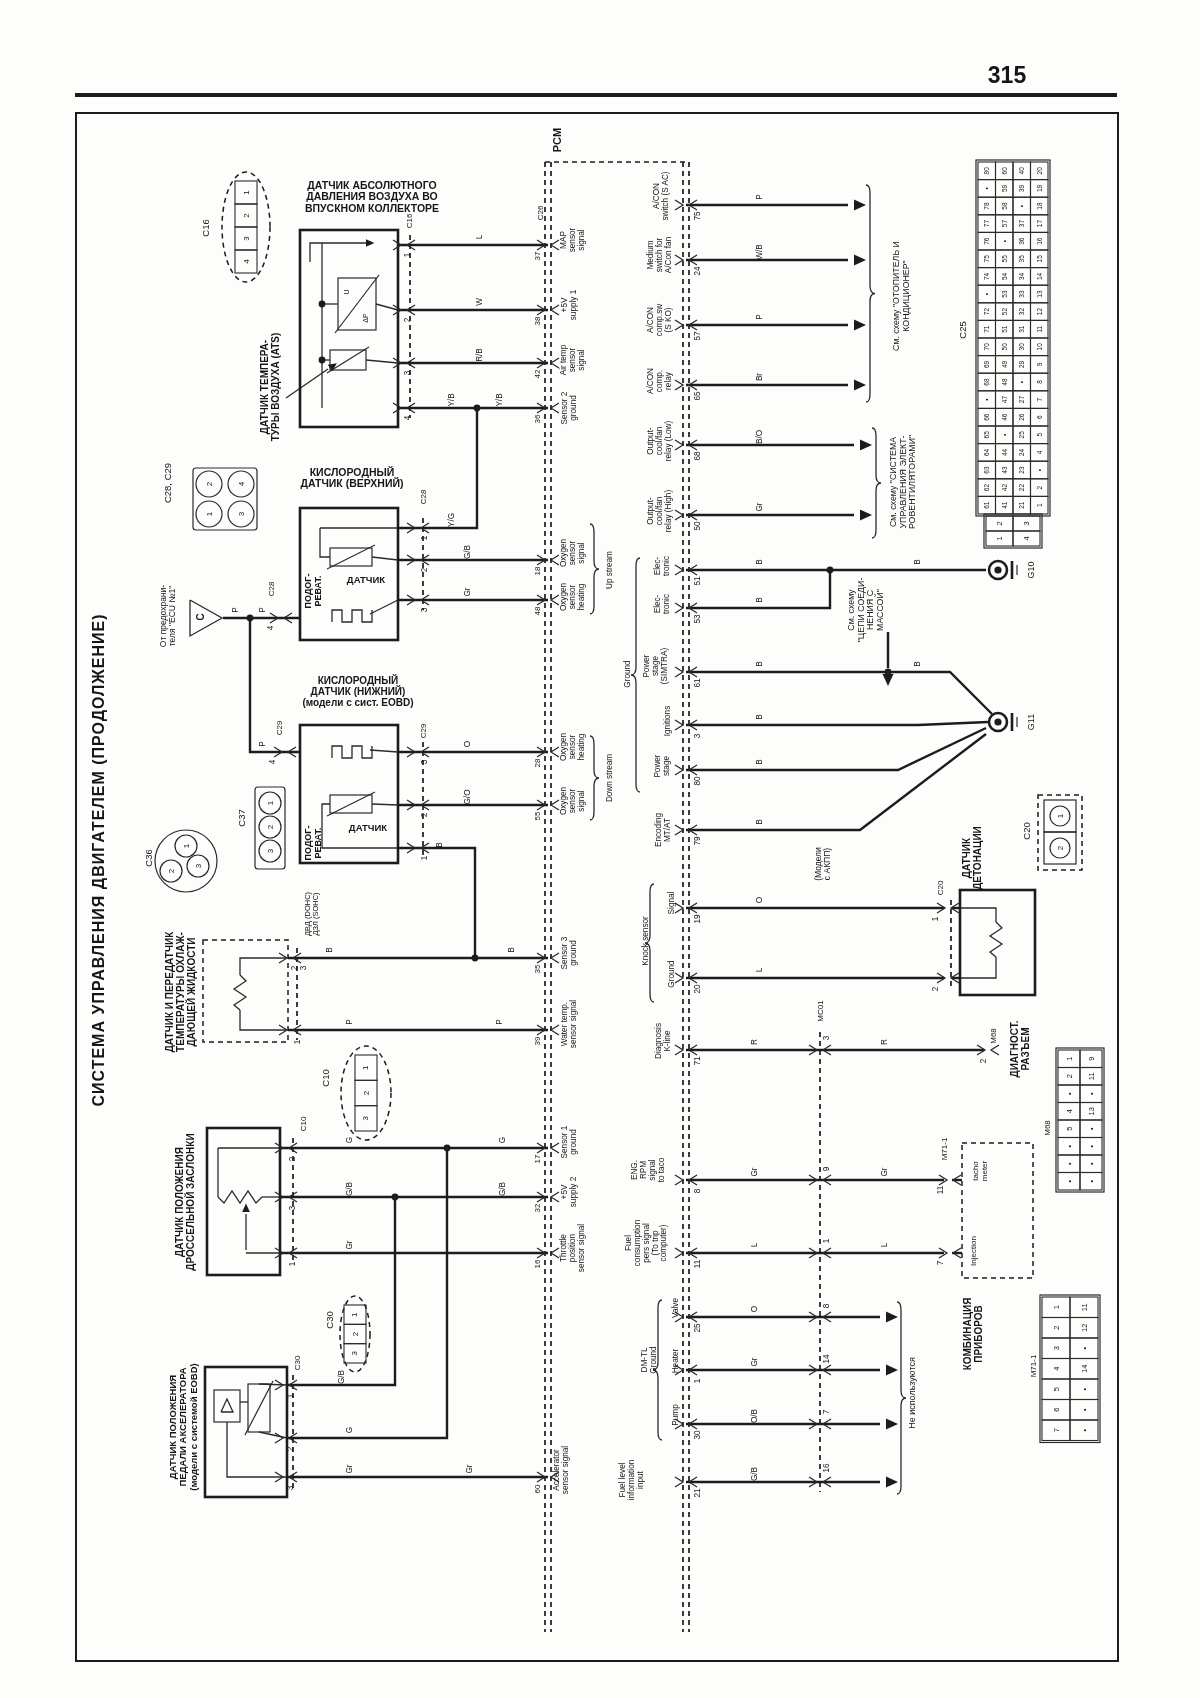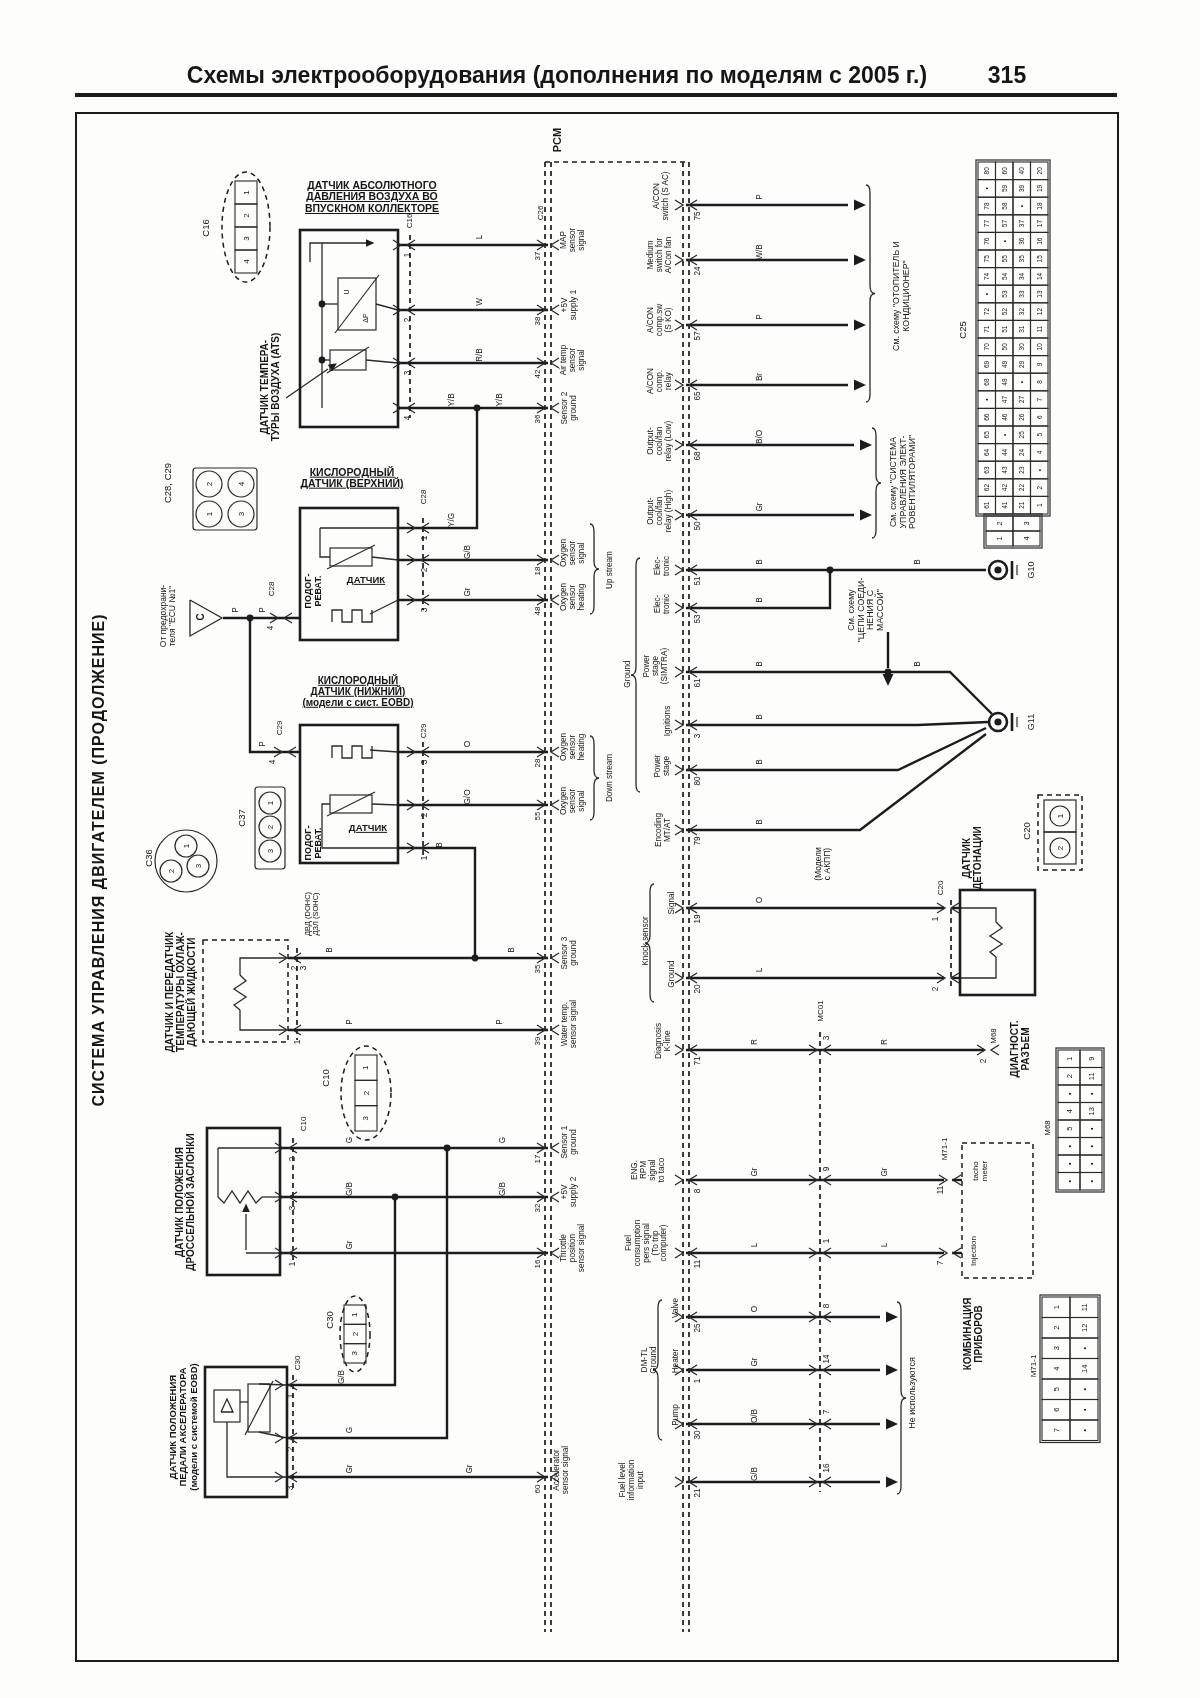--- a/index.html
+++ b/index.html
@@ -1,39 +1,38 @@
 <!DOCTYPE html>
 <html><head>
 <meta charset="utf-8">
 <style>
   html,body{margin:0;padding:0;background:#ffffff;}
   body{width:1200px;height:1698px;position:relative;overflow:hidden;
        font-family:"Liberation Sans","DejaVu Sans",sans-serif;color:#161616;}
   #page{position:absolute;left:0;top:0;width:1200px;height:1698px;background:#fdfdfc;}
   .lbl{position:absolute;white-space:pre;text-align:center;line-height:1.08;color:#161616;}
   .v{transform:translate(-50%,-50%) rotate(-90deg);}
-  .h{transform:translate(-50%,-50%);text-decoration:underline;}
+  .h{transform:translate(-50%,-50%);}
   #hdr-title,#hdr-page{position:absolute;font-weight:bold;font-size:23px;transform:translate(-50%,-50%);white-space:nowrap;}
   #hdr-rule{position:absolute;left:75px;top:93px;width:1042px;height:4px;background:#1c1c1c;}
   #frame{position:absolute;left:75px;top:112px;width:1040px;height:1546px;border:2.5px solid #1c1c1c;}
   svg{position:absolute;left:0;top:0;}
   .w{fill:none;stroke:#1c1c1c;stroke-width:2.4;}
   .d{fill:none;stroke:#2a2a2a;stroke-width:1.3;}
   .dash{fill:none;stroke:#1c1c1c;stroke-width:1.7;stroke-dasharray:5 4;}
   .bsolid{fill:none;stroke:#1c1c1c;stroke-width:2.6;}
   .bdash{fill:none;stroke:#1c1c1c;stroke-width:1.5;stroke-dasharray:5 4;}
   .thin{fill:none;stroke:#2a2a2a;stroke-width:1.2;}
   .cell{fill:none;stroke:#2a2a2a;stroke-width:1.1;}
   .gtxt{fill:#161616;}
 </style>
 </head>
 <body>
 
 <div id="page">
-  <div id="hdr-title" class="lbl" style="left:557px;top:75px">Схемы электрооборудования (дополнения по моделям с 2005 г.)</div>
   <div id="hdr-page" class="lbl" style="left:1007px;top:75px">315</div>
   <div id="hdr-rule"></div>
   <div id="frame"></div>
   <div class="lbl v" style="left:99px;top:860px;font-size:16px;font-weight:bold;letter-spacing:1px">СИСТЕМА УПРАВЛЕНИЯ ДВИГАТЕЛЕМ (ПРОДОЛЖЕНИЕ)</div>
   <svg id="gfx" width="1200" height="1698" viewBox="0 0 1200 1698">
       <polyline points="545,162 545,1632" class="dash"></polyline>
       <polyline points="551,162 551,1632" class="dash"></polyline>
       <polyline points="683,162 683,1632" class="dash"></polyline>
       <polyline points="689,162 689,1632" class="dash"></polyline>
       <polyline points="545,162 689,162" class="dash"></polyline>

